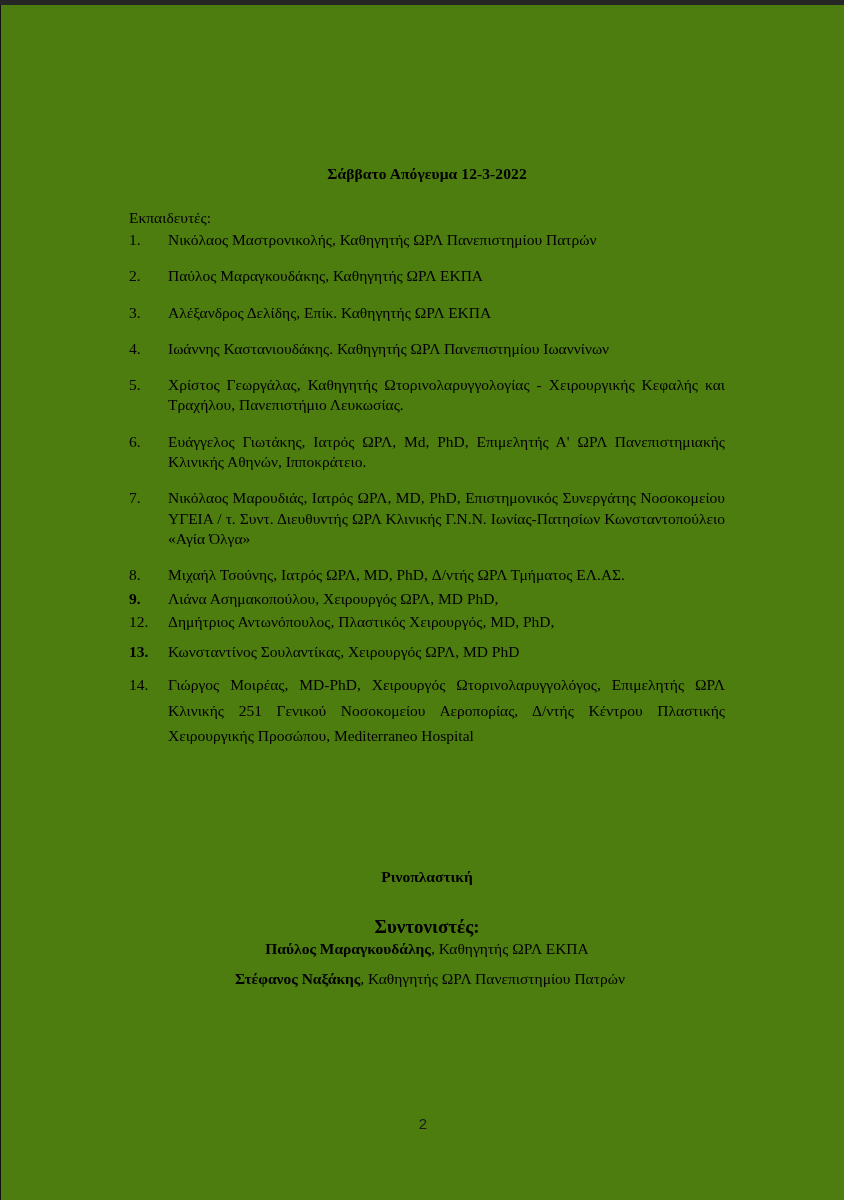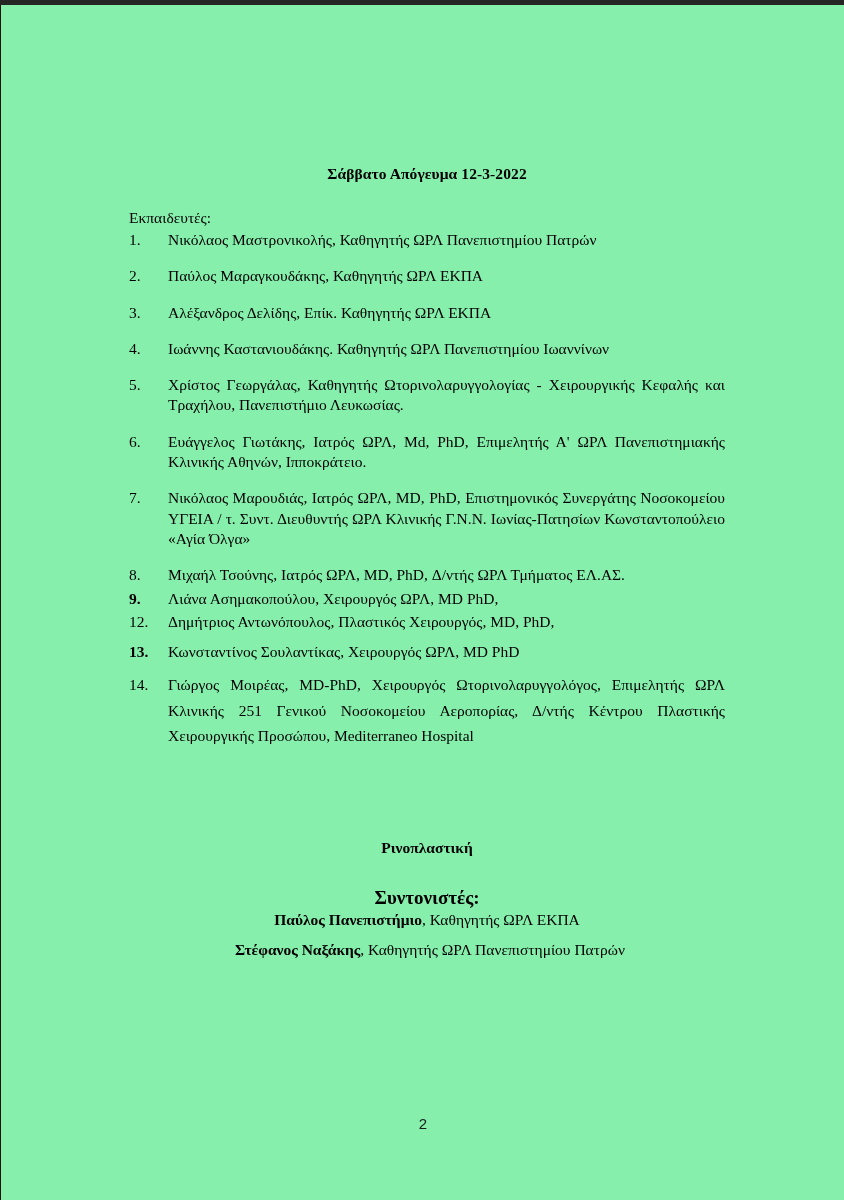--- a/index.html
+++ b/index.html
@@ -22,21 +22,21 @@
     width: 844px;
     height: 5px;
     background: #262626;
   }
   #page-sheet {
     position: absolute;
     top: 5px;
     left: 0;
     width: 844px;
     height: 1195px;
-    background: #86efac;
+    background: #4d7c0f;
     border-left: 1px solid #111111;
     box-sizing: border-box;
   }
 
   
   #doc-body {
     position: absolute;
     top: 160px;
     left: 128px;
     width: 596px;
@@ -83,21 +83,21 @@
   .gap-lg { margin-bottom: 16px; }
   .gap-sm { margin-bottom: 3px; }
   .gap-md { margin-bottom: 10px; }
   .loose { line-height: 1.62; }
 
   
   .rhino-heading {
     text-align: center;
     font-weight: bold;
     font-size: 15.5px;
-    margin: 91px 0 0 0;
+    margin: 120px 0 0 0;
   }
   .coord-heading {
     text-align: center;
     font-weight: bold;
     font-size: 19px;
     margin: 30px 0 0 0;
   }
   .coord-line {
     font-size: 15.5px;
     line-height: 1.35;
@@ -183,21 +183,21 @@
       </li>
 
 
     </ul>
 
     <div class="rhino-heading">Ρινοπλαστική</div>
 
     <div class="coord-heading">Συντονιστές:</div>
 
     <div class="coord-line first">
-      <span class="person">Παύλος Πανεπιστήμιο</span><span>, Καθηγητής ΩΡΛ ΕΚΠΑ</span>
+      <span class="person">Παύλος Μαραγκουδάλης</span><span>, Καθηγητής ΩΡΛ ΕΚΠΑ</span>
     </div>
 
     <div class="coord-line second">
       <span class="person">Στέφανος Ναξάκης</span><span>, Καθηγητής ΩΡΛ Πανεπιστημίου Πατρών</span>
     </div>
 
   </div>
 
   <div id="page-number">2</div>
 

